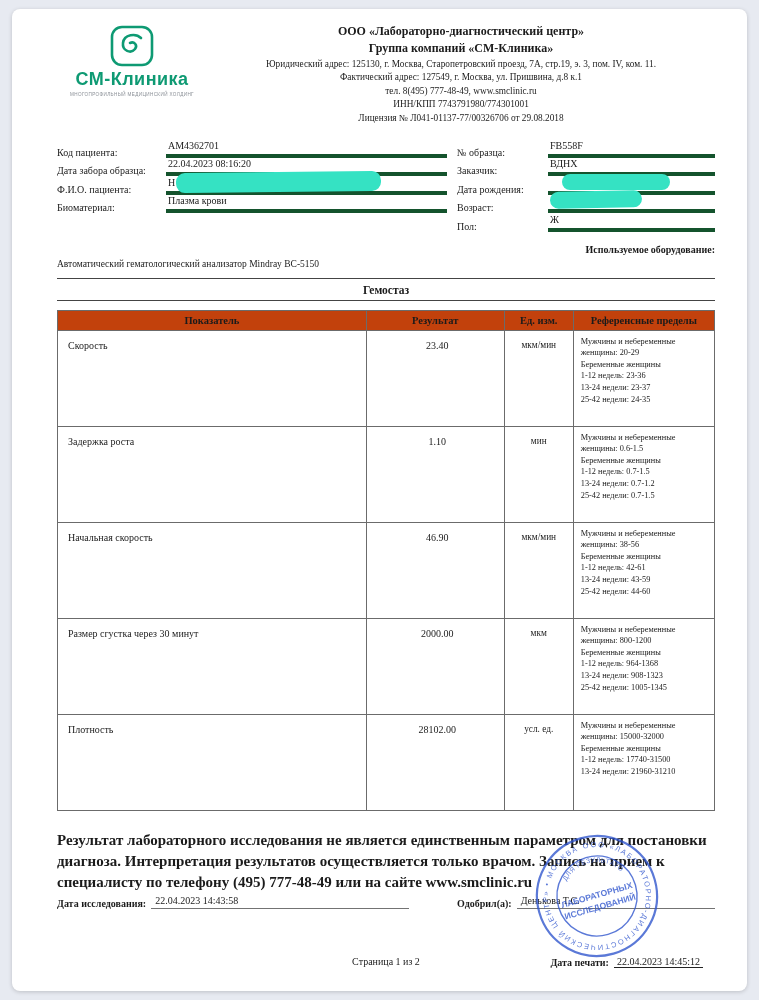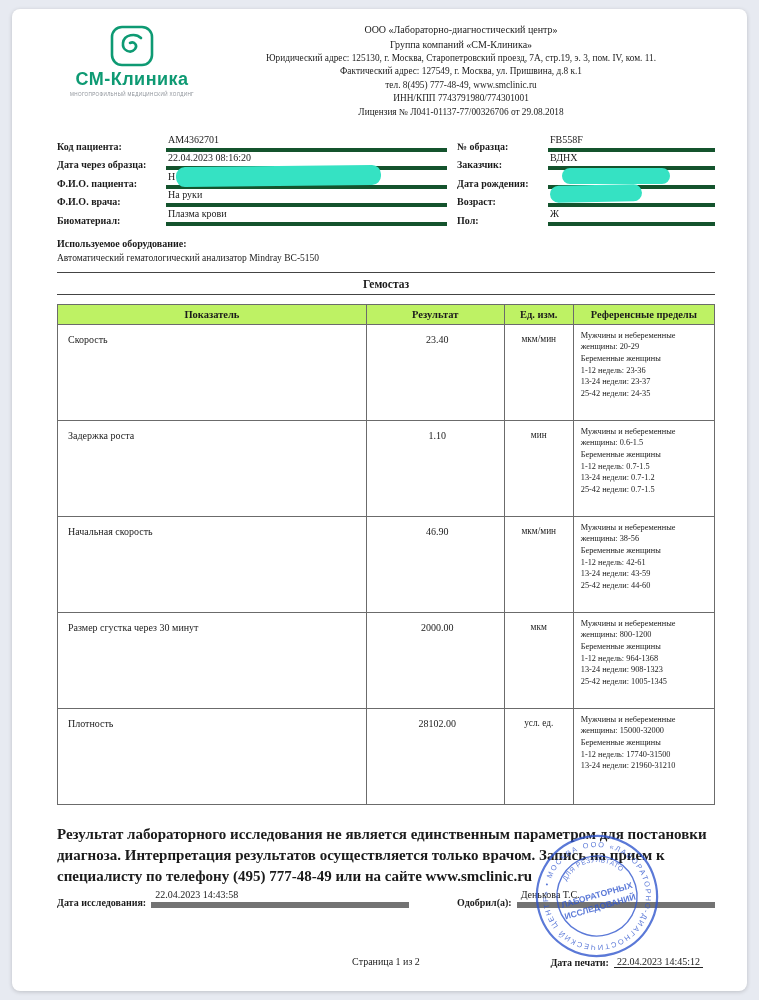--- a/index.html
+++ b/index.html
@@ -21,58 +21,58 @@
     box-sizing:border-box;
     overflow:hidden;
   }
   
   .hdr{display:flex;align-items:flex-start;}
   .logo-block{width:150px;flex:0 0 150px;text-align:center;padding-top:4px;}
   .logo-mark{display:block;margin:0 auto 2px auto;}
   .logo-name{font-family:"Liberation Sans",sans-serif;font-weight:bold;font-size:18px;color:#0e9a73;letter-spacing:.5px;}
   .logo-sub{font-family:"Liberation Sans",sans-serif;font-size:4.6px;color:#8a8f96;letter-spacing:.4px;margin-top:2px;text-transform:uppercase;}
   .org-block{flex:1;text-align:center;font-size:9.3px;line-height:1.45;padding-top:2px;}
-  .org-line-bold{font-weight:normal;font-size:10px;}
+  .org-line-bold{font-weight:bold;font-size:12px;}
   
   .fields{display:flex;justify-content:space-between;margin-top:14px;}
   .fcol-l{flex:0 0 390px;}
   .fcol-r{flex:0 0 258px;}
   .field{display:flex;align-items:flex-end;height:18.5px;font-size:10px;}
-  .field .lbl{font-weight:bold;white-space:nowrap;padding-right:5px;}
+  .field .lbl{font-weight:normal;white-space:nowrap;padding-right:5px;}
   .fcol-l .lbl{width:104px;flex:0 0 104px;}
   .fcol-r .lbl{width:86px;flex:0 0 86px;}
   .field .val{flex:1;border-bottom:4px solid #14532d;position:relative;min-height:14px;padding-left:2px;white-space:nowrap;}
   .redact{position:absolute;background:#35e2c3;border-radius:9px;top:-5px;}
   .redact.r-name{left:10px;width:205px;height:20px;transform:rotate(-.6deg);}
   .redact.r-dob{left:14px;width:108px;height:16px;top:-3px;}
   .redact.r-age{left:2px;width:92px;height:17px;top:-4px;transform:rotate(-1deg);}
   
   .equip{margin-top:12px;font-size:9.5px;}
-  .equip .t{font-weight:bold;font-size:10px;margin-bottom:4px;}
+  .equip .t{font-weight:bold;font-size:10px;margin-bottom:4px;text-align:right;}
   
   .rule{border:none;border-top:1px solid #444;margin:9px 0 0 0;}
   .sec-title{text-align:center;font-weight:bold;font-size:11.5px;padding:5px 0 4px 0;}
   
   .results-table{width:100%;border-collapse:collapse;margin-top:9px;table-layout:fixed;}
   .results-table th,.results-table td{border:1px solid #6b6b6b;}
-  .results-table th{font-size:10.5px;font-weight:bold;padding:4px 2px;text-align:center;background:#bef264;}
+  .results-table th{font-size:10.5px;font-weight:bold;padding:4px 2px;text-align:center;background:#c2410c;}
   .col-name{width:47%;}
   .col-res{width:21%;}
   .col-unit{width:10.5%;}
   .col-ref{width:21.5%;}
   .results-table td{vertical-align:top;height:82px;}
   .td-name{font-size:10px;padding:9px 6px 4px 10px;text-align:left;}
   .td-res{font-size:10px;padding:9px 2px 4px 6px;text-align:center;}
   .td-unit{font-size:9.3px;padding:9px 2px 4px 2px;text-align:center;}
   .td-ref{font-size:8.3px;line-height:1.4;padding:5px 4px 4px 7px;white-space:pre-line;text-align:left;margin-top:36px;}
   
   .disclaimer{font-size:15px;line-height:1.4;margin-top:19px;font-weight:bold;}
   .dates-row{display:flex;margin-top:2px;font-size:10px;align-items:flex-end;}
   .dates-row .lbl{font-weight:bold;white-space:nowrap;padding-right:5px;}
-  .dates-row .val{border-bottom:6px solid #737373;padding:0 4px;min-height:13px;}
+  .dates-row .val{border-bottom:1px solid #737373;padding:0 4px;min-height:13px;}
   .d-left{display:flex;align-items:flex-end;flex:0 0 400px;}
   .d-left .val{flex:0 0 250px;}
   .d-right{display:flex;align-items:flex-end;flex:1;}
   .d-right .val{flex:1;}
   .bottom-row{position:absolute;left:45px;right:32px;bottom:24px;font-size:10px;}
   .page-info{text-align:center;}
   .print-date{position:absolute;right:12px;top:0;display:flex;align-items:center;}
   .print-date .lbl{font-weight:bold;padding-right:5px;white-space:nowrap;}
   .print-date .val{border-bottom:1px solid #222;padding:0 3px;white-space:nowrap;}
   
@@ -105,30 +105,26 @@
     </div>
   </div>
 
   <div class="fields">
     <div class="fcol-l">
       <div class="field">
         <span class="lbl">Код пациента:</span>
         <span class="val">AM4362701</span>
       </div>
       <div class="field">
-        <span class="lbl">Дата через образца:</span>
+        <span class="lbl">Дата забора образца:</span>
         <span class="val">22.04.2023 08:16:20</span>
       </div>
       <div class="field">
         <span class="lbl">Ф.И.О. пациента:</span>
         <span class="val"><span>Н</span><span class="redact r-name"></span></span>
-      </div>
-      <div class="field">
-        <span class="lbl">Ф.И.О. врача:</span>
-        <span class="val">На руки</span>
       </div>
       <div class="field">
         <span class="lbl">Биоматериал:</span>
         <span class="val">Плазма крови</span>
       </div>
     </div>
     <div class="fcol-r">
       <div class="field">
         <span class="lbl">№ образца:</span>
         <span class="val">FB558F</span>

